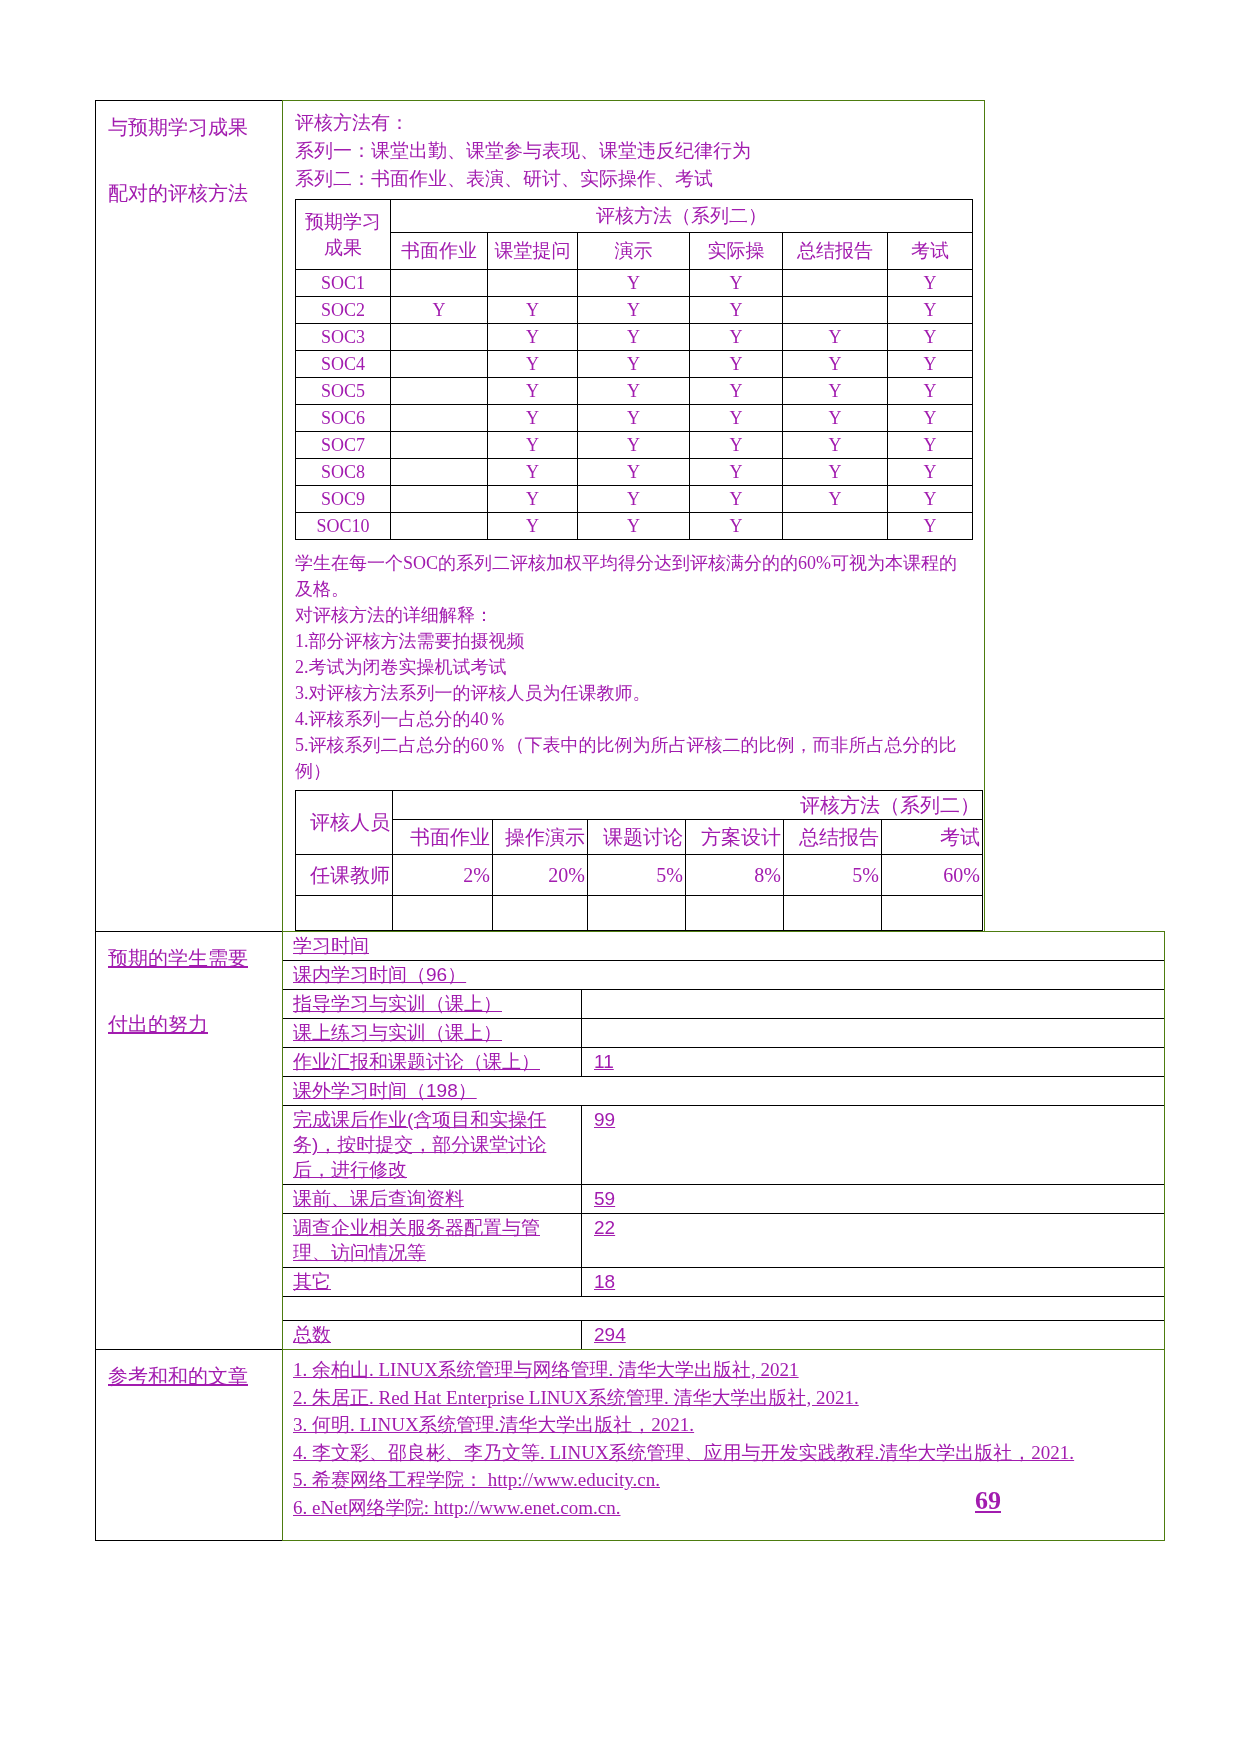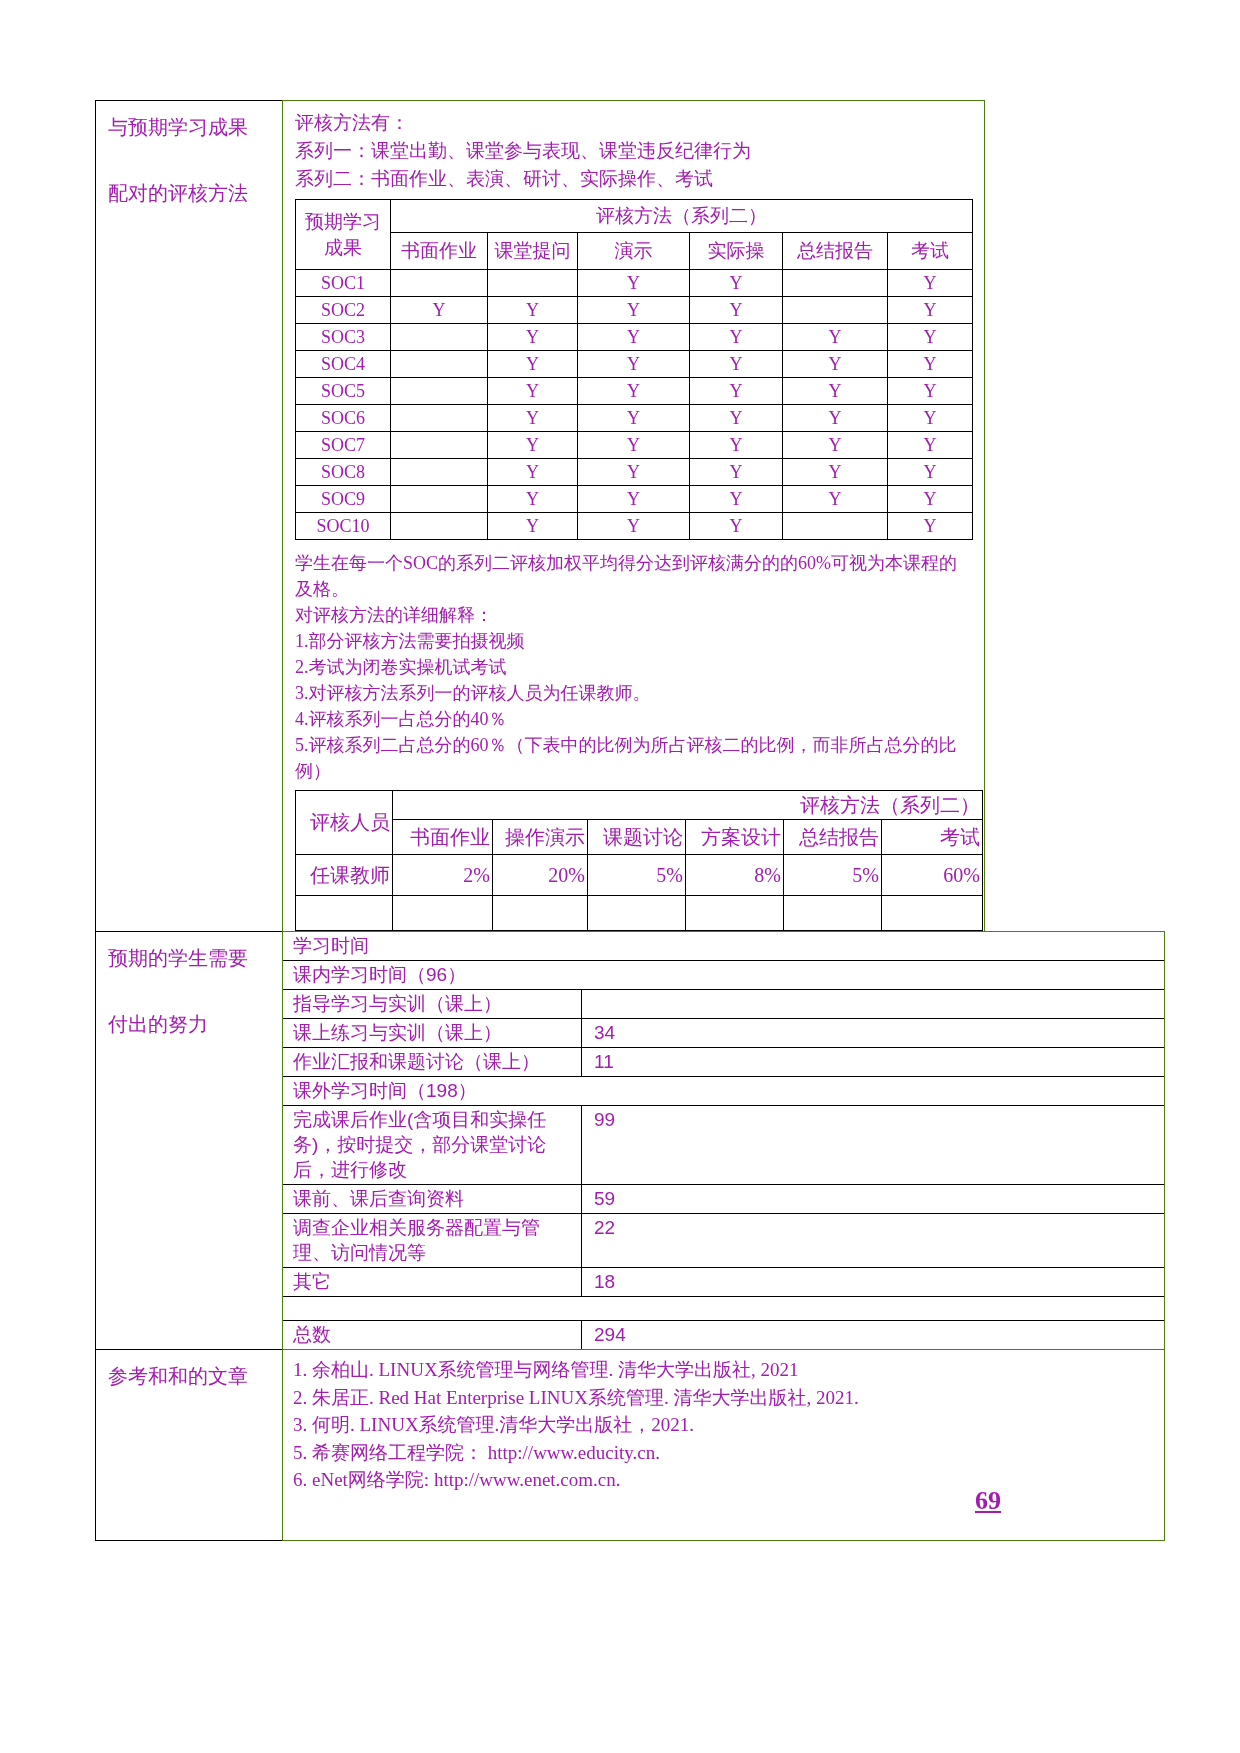--- a/index.html
+++ b/index.html
@@ -1,20 +1,20 @@
 <!DOCTYPE html>
 <html><head>
 <meta charset="utf-8">
 <style>
   html,body{margin:0;padding:0;background:#fff;}
   .page{position:relative;width:1240px;height:1753px;background:#ffffff;color:#a21caf;
         font-family:"Liberation Serif","DejaVu Serif",serif;overflow:hidden;}
   .doc{position:absolute;left:95px;top:100px;}
   .sec{display:flex;align-items:stretch;}
-  .sec+.sec{margin-top:-1px;}
+  .sec+.sec{margin-top:-1px;text-decoration:underline;}
   .label-cell{width:170px;border:1px solid #000;padding:12px 4px 0 12px;flex-shrink:0;
         font-family:"Liberation Sans","DejaVu Sans",sans-serif;font-size:20px;line-height:28px;}
   .label-cell .l2{margin-top:38px;}
   .content-cell{border:1px solid #4d7c0f;margin-left:-1px;background:#fff;}
   .sec1 .content-cell{width:701px;}
   .sec2 .content-cell,.sec3 .content-cell{width:881px;}
 
   .intro{padding:8px 10px 0 12px;font-size:19px;line-height:28px;}
 
   table{border-collapse:collapse;table-layout:fixed;}
@@ -251,21 +251,20 @@
           <div class="elabel">学习时间</div>
         </div>
         <div class="erow full">
           <div class="elabel">课内学习时间（96）</div>
         </div>
         <div class="erow split">
           <div class="elabel">指导学习与实训（课上）</div>
         </div>
         <div class="erow split">
           <div class="elabel">课上练习与实训（课上）</div>
-          <div class="evalue">34</div>
         </div>
         <div class="erow split">
           <div class="elabel">作业汇报和课题讨论（课上）</div>
           <div class="evalue">11</div>
         </div>
         <div class="erow full">
           <div class="elabel">课外学习时间（198）</div>
         </div>
         <div class="erow split">
           <div class="elabel">完成课后作业(含项目和实操任务)，按时提交，部分课堂讨论后，进行修改</div>
@@ -295,20 +294,21 @@
 
     <div class="sec sec3">
       <div class="label-cell">
         <div class="l1">参考和和的文章</div>
       </div>
       <div class="content-cell">
         <div class="refs">
           <div>1.  余柏山. LINUX系统管理与网络管理. 清华大学出版社, 2021</div>
           <div>2.  朱居正. Red Hat Enterprise LINUX系统管理. 清华大学出版社, 2021.</div>
           <div>3.  何明. LINUX系统管理.清华大学出版社，2021.</div>
+          <div>4.  李文彩、邵良彬、李乃文等. LINUX系统管理、应用与开发实践教程.清华大学出版社，2021.</div>
           <div>5.  希赛网络工程学院： http://www.educity.cn.</div>
           <div>6. eNet网络学院: http://www.enet.com.cn.</div>
         </div>
       </div>
     </div>
 
   </div>
 
   <div class="page-number">69</div>
 </div>

